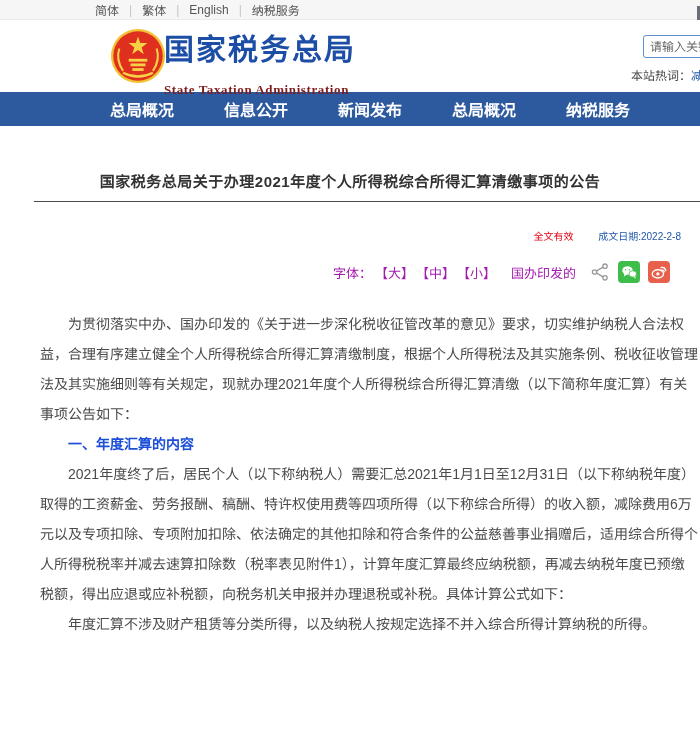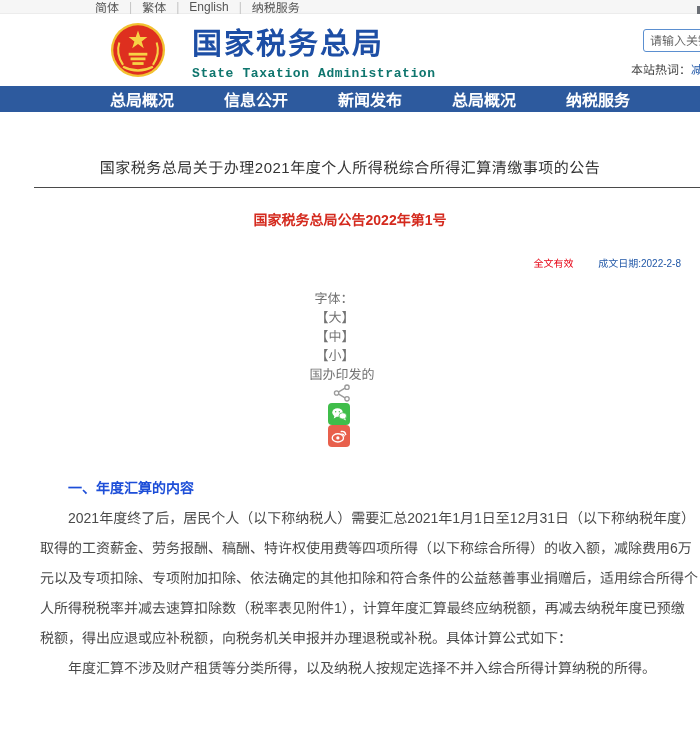--- a/index.html
+++ b/index.html
@@ -1,57 +1,57 @@
 <!DOCTYPE html>
 <html lang="zh-CN"><head>
 <meta charset="utf-8">
 <style>
   * { margin:0; padding:0; box-sizing:border-box; }
   html,body { width:700px; height:751px; overflow:hidden; background:#fff;
     font-family:"Liberation Sans", sans-serif; }
   .page { position:relative; width:700px; height:751px; overflow:hidden; }
 
   
-  .topbar { height:14px; background:#f6f6f6; border-bottom:1px solid #ececec;
+  .topbar { height:20px; background:#f6f6f6; border-bottom:1px solid #ececec;
     display:flex; align-items:center; padding-left:95px; font-size:12px; color:#555; }
   .topbar a { color:#555; text-decoration:none; cursor:pointer; }
   .topbar .sep { color:#c4c4c4; margin:0 10px; }
   .edge-sliver { position:absolute; right:0; top:6px; width:3px; height:16px; background:#6b6f75; }
 
   
   .header { position:relative; height:72px; background:#fff; }
   .logo { position:absolute; left:110px; top:8px; width:56px; height:56px; }
-  .brand { position:absolute; left:192px; top:14px; }
+  .brand { position:absolute; left:164px; top:14px; }
   .brand-cn { font-size:30px; font-weight:bold; color:#1d4ea5; letter-spacing:2px; line-height:32px; }
-  .brand-en { font-size:13px; font-weight:bold; color:#0f766e; letter-spacing:0.6px;
-    font-family:Liberation Mono, monospace; margin-top:6px; }
+  .brand-en { font-size:13px; font-weight:bold; color:#7f1d1d; letter-spacing:0.6px;
+    font-family:Liberation Serif, serif; margin-top:16px; }
   .search-wrap { position:absolute; left:643px; top:15px; width:140px; }
   .search-input { width:130px; height:23px; border:1px solid #5b8fd0; border-radius:3px;
     font-size:12px; padding:0 6px; color:#333; outline:none; }
   .search-input::placeholder { color:#666; }
   .hotwords { position:absolute; left:631px; top:46px; font-size:12px; white-space:nowrap; }
   .hotwords .lbl { color:#444;text-align:center; }
   .hotwords .word { color:#2057a7; cursor:pointer; }
 
   
-  .nav { height:26px; background:#2d5a9e; display:flex; align-items:center; padding-left:110px; }
+  .nav { height:34px; background:#2d5a9e; display:flex; align-items:center; padding-left:110px; }
   .nav-item { width:64px; margin-right:50px; text-align:center; font-size:16px; font-weight:bold;
     color:#fff; cursor:pointer; white-space:nowrap; }
 
   
   .article { position:relative; }
-  .doc-title { margin-top:44px; text-align:center; font-size:15px; font-weight:normal;
+  .doc-title { margin-top:44px; text-align:center; font-size:15px; font-weight:bold;
     color:#333; letter-spacing:0.5px; }
   .title-rule { border:none; border-top:1px solid #4a4a4a; margin:10px 0 0 34px; }
   .doc-number { margin-top:21px; text-align:center; font-size:14px; font-weight:bold; color:#d42a1e; }
   .status-row { margin-top:26px; text-align:right; padding-right:19px; font-size:10px; }
   .status-valid { color:#e60012; margin-right:22px; }
   .status-date { color:#2057a7; }
   .tools-row { margin-top:18px; display:flex; justify-content:flex-end; align-items:center;
-    padding-right:30px; font-size:13px; color:#737373;flex-direction:column; }
+    padding-right:30px; font-size:13px; color:#a21caf; }
   .tools-row .t-label { margin-right:2px; }
   .font-size-btn { cursor:pointer; margin:0 1px; }
   .print-btn { cursor:pointer; margin-left:14px; }
   .share-ico { width:20px; height:20px; margin-left:14px; cursor:pointer; }
   .badge-ico { width:22px; height:22px; border-radius:4px; margin-left:8px; cursor:pointer;
     display:flex; align-items:center; justify-content:center; }
   .wechat { background:#3fbd4a; }
   .weibo { background:#e8604c; }
 
   
@@ -103,21 +103,20 @@
     <div class="nav-item">总局概况</div>
     <div class="nav-item">信息公开</div>
     <div class="nav-item">新闻发布</div>
     <div class="nav-item">总局概况</div>
     <div class="nav-item">纳税服务</div>
   </div>
 
   <div class="article">
     <div class="doc-title">国家税务总局关于办理2021年度个人所得税综合所得汇算清缴事项的公告</div>
     <hr class="title-rule">
-    <div class="doc-number">国家税务总局公告2022年第1号</div>
 
     <div class="status-row">
       <span class="status-valid">全文有效</span>
       <span class="status-date">成文日期:2022-2-8</span>
     </div>
 
     <div class="tools-row">
       <span class="t-label">字体：</span>
       <span class="font-size-btn">【大】</span>
       <span class="font-size-btn">【中】</span>
@@ -145,20 +144,21 @@
         <svg width="18" height="18" viewBox="0 0 24 24">
           <ellipse cx="10.5" cy="14.5" rx="7.5" ry="5.5" fill="none" stroke="#fff" stroke-width="1.8"></ellipse>
           <circle cx="10.5" cy="14.5" r="2.2" fill="#fff"></circle>
           <path d="M15 6 q5 -1 6 4" fill="none" stroke="#fff" stroke-width="1.8" stroke-linecap="round"></path>
           <path d="M15.5 9.5 q3 -0.5 3.6 2.4" fill="none" stroke="#fff" stroke-width="1.6" stroke-linecap="round"></path>
         </svg>
       </span>
     </div>
 
     <div class="doc-body">
+      <p class="section-p">为贯彻落实中办、国办印发的《关于进一步深化税收征管改革的意见》要求，切实维护纳税人合法权益，合理有序建立健全个人所得税综合所得汇算清缴制度，根据个人所得税法及其实施条例、税收征收管理法及其实施细则等有关规定，现就办理2021年度个人所得税综合所得汇算清缴（以下简称年度汇算）有关事项公告如下：</p>
       <p class="section-h">一、年度汇算的内容</p>
       <p class="section-p">2021年度终了后，居民个人（以下称纳税人）需要汇总2021年1月1日至12月31日（以下称纳税年度）取得的工资薪金、劳务报酬、稿酬、特许权使用费等四项所得（以下称综合所得）的收入额，减除费用6万元以及专项扣除、专项附加扣除、依法确定的其他扣除和符合条件的公益慈善事业捐赠后，适用综合所得个人所得税税率并减去速算扣除数（税率表见附件1），计算年度汇算最终应纳税额，再减去纳税年度已预缴税额，得出应退或应补税额，向税务机关申报并办理退税或补税。具体计算公式如下：</p>
       <p class="section-p">年度汇算不涉及财产租赁等分类所得，以及纳税人按规定选择不并入综合所得计算纳税的所得。</p>
 
     </div>
   </div>
 
 </div>
 
 </body></html>

